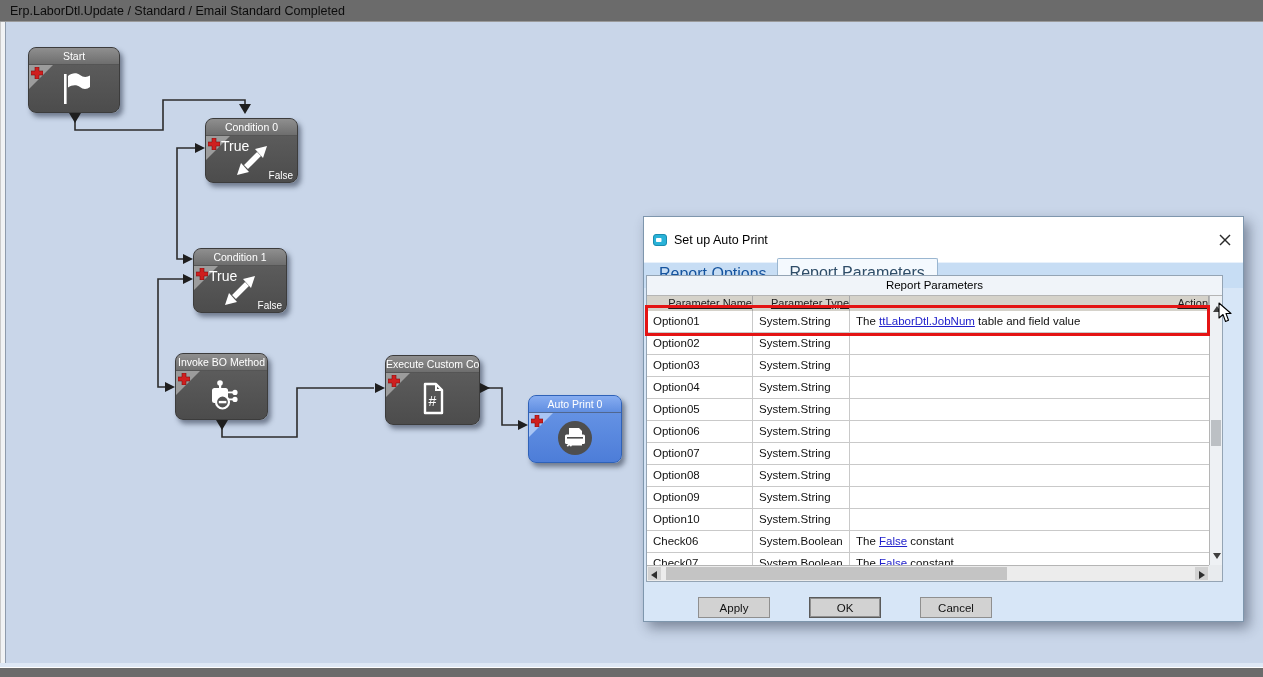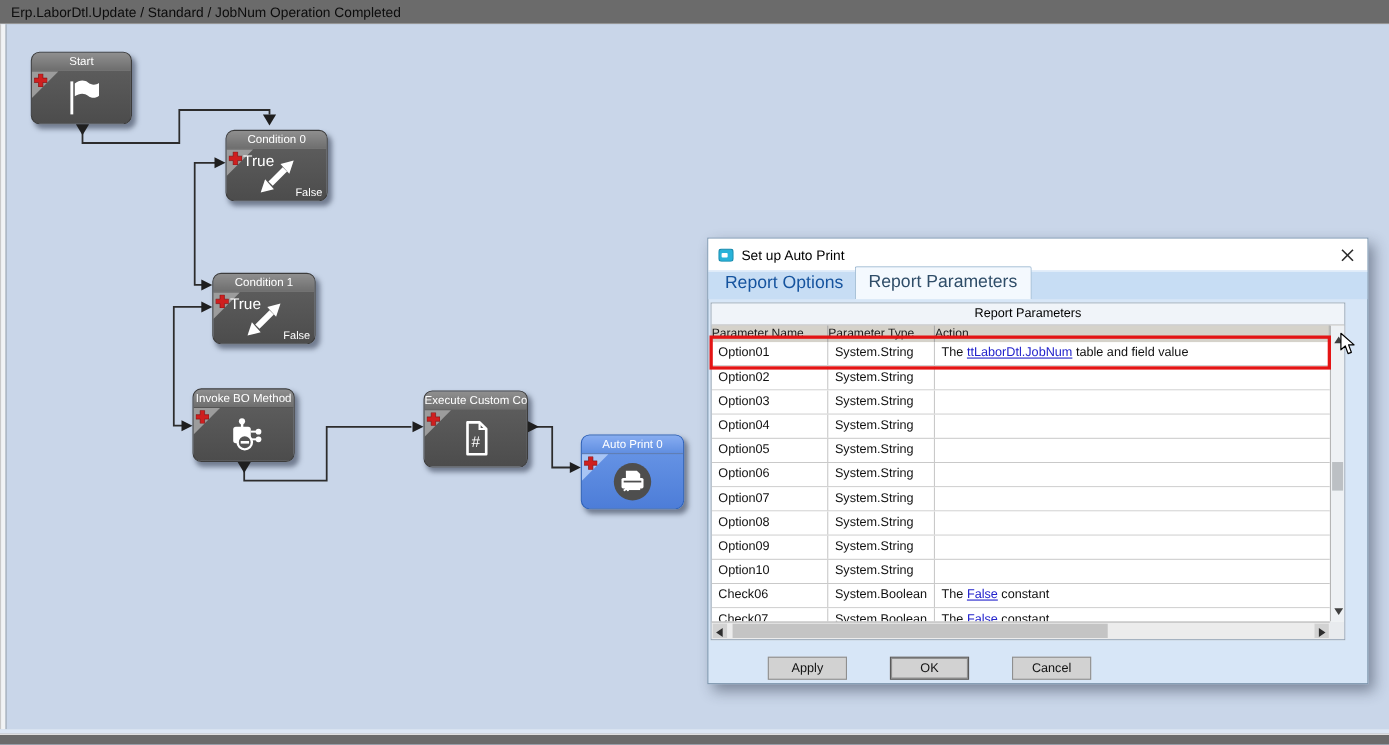--- a/index.html
+++ b/index.html
@@ -30,36 +30,36 @@
   .fold{position:absolute;top:0;left:0;width:0;height:0;
     border-top:24px solid #9c9c9c;border-right:24px solid transparent;}
   .blue .fold{border-top-color:#a9c5f4;}
   .plus{position:absolute;top:2px;left:2px;}
   .tf-true{position:absolute;top:2px;left:15px;color:#fff;font-size:14px;}
   .tf-false{position:absolute;bottom:1px;right:4px;color:#fff;font-size:10px;}
   .center-icon{position:absolute;left:0;right:0;top:0;bottom:0;margin:auto;display:block;}
   
   .dialog{position:absolute;left:643px;top:216px;width:601px;height:406px;background:#d7e6f7;
     border:1px solid #7e96ad;box-shadow:5px 6px 12px rgba(30,40,60,.45);box-sizing:border-box;z-index:10;}
-  .dlg-title{height:29px;background:#ffffff;display:flex;align-items:center;padding:0 9px;}
+  .dlg-title{height:29px;background:#ffffff;display:flex;align-items:center;padding:8px 9px;}
   .dlg-title-text{font-size:12.5px;color:#000;margin-left:7px;flex:1;}
   .dlg-close{width:18px;height:18px;display:flex;align-items:center;justify-content:center;cursor:default;}
   .dlg-tabs{height:26px;background:#c7ddf4;border-top:1px solid #e8f1fb;display:flex;
     align-items:flex-end;padding-left:5px;box-sizing:border-box;}
   .tab{font-size:16px;color:#15539e;padding:4px 10px 5px;white-space:nowrap;}
   .tab.active{background:#f4f9fe;color:#2f4d68;border:1px solid #9ab6d0;border-bottom:none;
     border-radius:2px 2px 0 0;padding:5px 12px 6px;}
   
   .tbl{position:absolute;left:2px;top:58px;width:577px;height:307px;background:#ffffff;
     border:1px solid #94a4b4;box-sizing:border-box;}
   .tbl-group{height:19px;background:#f0f4f9;border-bottom:1px solid #b5b5b5;text-align:center;
     font-size:11.5px;line-height:19px;color:#000;}
   .tbl-cols{display:flex;height:16px;background:#d5d2ca;border-bottom:1px solid #9d9d9d;font-size:11px;color:#1a1a1a;}
-  .hcol{border-right:1px solid #a8a8a8;text-align:left;line-height:15px;box-sizing:border-box;
-    white-space:nowrap;overflow:hidden;}
+  .hcol{border-right:1px solid #a8a8a8;text-align:right;line-height:15px;box-sizing:border-box;
+    white-space:nowrap;overflow:hidden;text-decoration:underline;}
   .hcol.c1{width:106px}.hcol.c2{width:97px}.hcol.c3{flex:1}
   .hcol.c4{width:13px;border-right:none;background:#d5d2ca;position:relative;}
   .hcol.c4 .whitebox{position:absolute;left:1px;right:1px;top:2px;height:6px;background:#fff;border:1px solid #c2c2c2;}
   .tbl-rows{position:absolute;left:0;top:35px;right:13px;bottom:16px;overflow:hidden;}
   .trow{display:flex;height:21px;border-bottom:1px solid #c9c9c9;font-size:11.5px;background:#fff;}
   .cell{border-right:1px solid #c9c9c9;padding:0 6px;line-height:20px;white-space:nowrap;
     overflow:hidden;box-sizing:border-box;color:#111;}
   .cell.c-name{width:106px}.cell.c-type{width:97px}.cell.c-action{flex:1;border-right:none}
   .link{color:#2222cc;text-decoration:underline;cursor:pointer;}
   
@@ -89,21 +89,21 @@
   .btn.default{border:1px solid #5a5a5a;box-shadow:inset 0 0 0 1px #8f8f8f;}
   
   .bottom-strip{position:absolute;left:0;right:0;bottom:9px;height:5px;background:#dde7f4;z-index:4;}
   .bottom-bar{position:absolute;left:0;right:0;bottom:0;height:9px;background:#6b6b6b;border-top:1px solid #fdfdfd;z-index:4;}
   
   .cursor{position:absolute;left:1218px;top:302px;z-index:50;pointer-events:none;}
 </style>
 </head>
 <body>
 
-<div class="app-bar">Erp.LaborDtl.Update / Standard / JobNum Operation Completed</div>
+<div class="app-bar">Erp.LaborDtl.Update / Standard / Email Standard Completed</div>
 
 <div class="canvas">
   <div class="left-strip"></div>
 
   <svg class="wires" width="1263" height="641">
     <g stroke="#2c2c2c" stroke-width="1.6" fill="none">
       <path d="M75,93 V108 H163 V78 H245 V82"></path>
       <path d="M196,126 H177 V237 H184"></path>
       <path d="M184,257 H158 V365 H166"></path>
       <path d="M222,400 V415 H297 V366 H374"></path>

